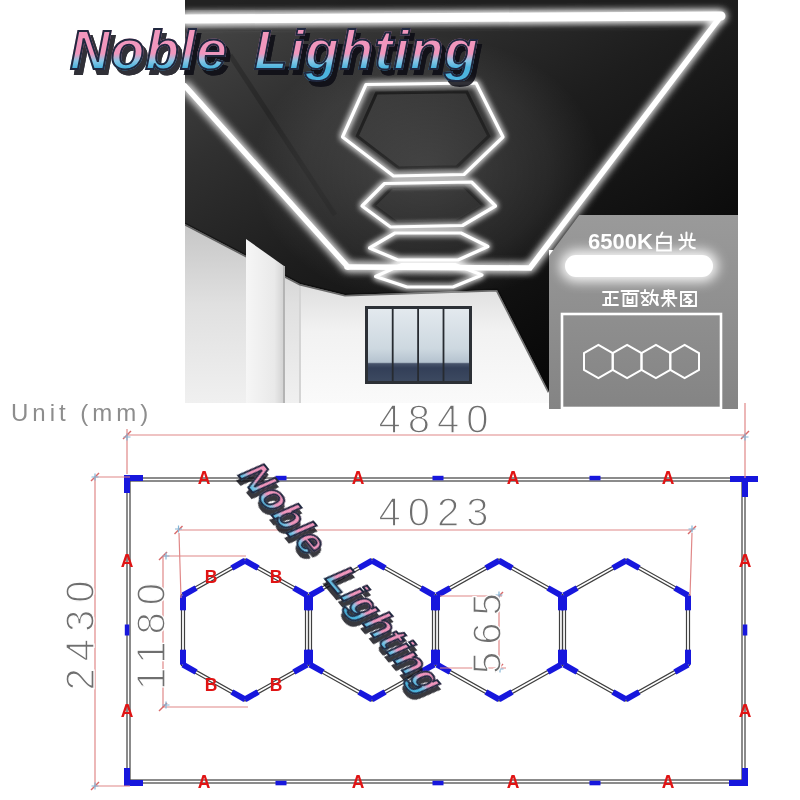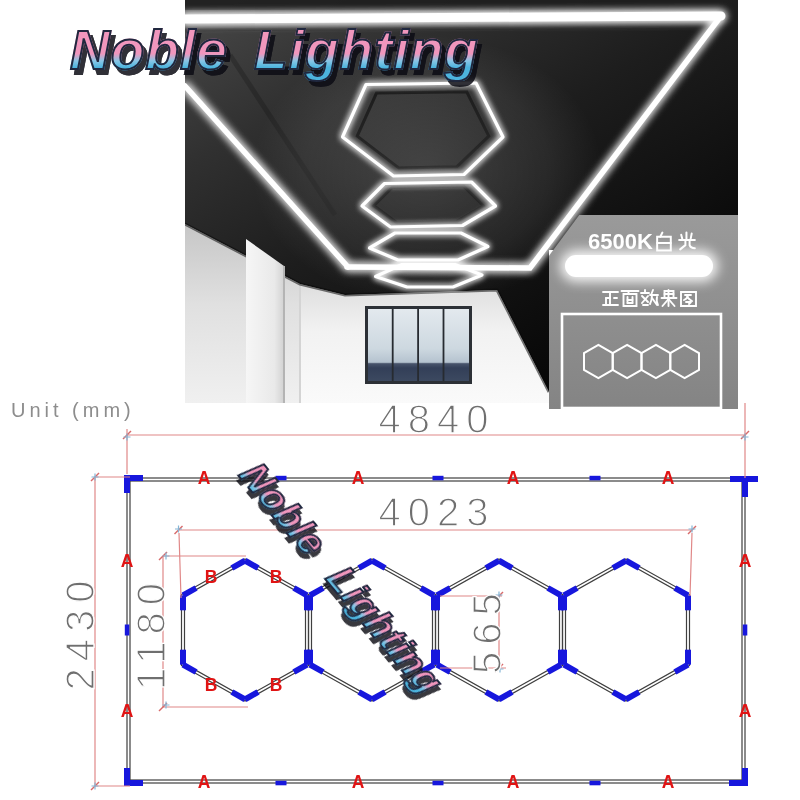--- a/index.html
+++ b/index.html
@@ -191,21 +191,21 @@
     <rect x="562" y="302" width="159" height="94" fill="none" stroke="#fff" stroke-width="2.6"></rect>
     <g fill="none" stroke="#fff" stroke-width="2">
     <polygon points="598.4,332.9 612.7,341.2 612.7,357.8 598.4,366.1 584.0,357.8 584.0,341.2"></polygon>
 <polygon points="627.1,332.9 641.5,341.2 641.5,357.8 627.1,366.1 612.7,357.8 612.7,341.2"></polygon>
 <polygon points="655.9,332.9 670.3,341.2 670.3,357.8 655.9,366.1 641.5,357.8 641.5,341.2"></polygon>
 <polygon points="684.6,332.9 699.0,341.2 699.0,357.8 684.6,366.1 670.3,357.8 670.3,341.2"></polygon>
     </g>
   </svg>
 </div>
 
-<div class="abs" style="left:11px; top:399px; font-size:20px; letter-spacing:4px; color:#8d8d8d;">Unit (mm)</div>
+<div class="abs" style="left:11px; top:399px; font-size:24px; letter-spacing:4px; color:#8d8d8d;">Unit (mm)</div>
 
 <svg class="abs" style="left:0; top:0;" width="800" height="800" viewBox="0 0 800 800">
 
   <g fill="none" stroke="#3f3f3f" stroke-width="1.2">
     <rect x="127" y="478" width="618" height="305"></rect>
     <rect x="130" y="481" width="612" height="299"></rect>
   </g>
 
   <g fill="none" stroke="#3f3f3f" stroke-width="1.2">
   <polygon points="245.0,559.0 308.5,594.5 308.5,665.5 245.0,701.0 181.5,665.5 181.5,594.5"></polygon>

